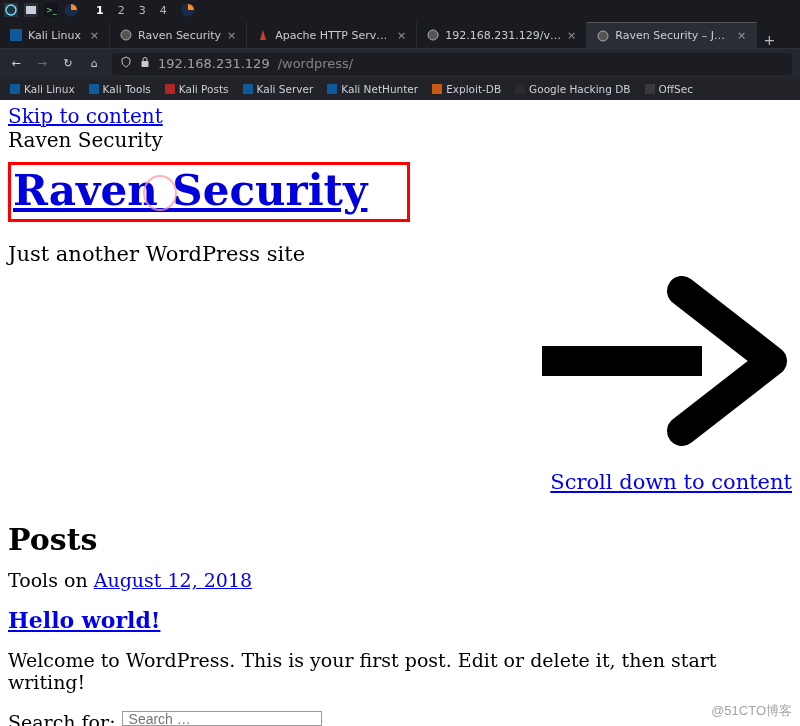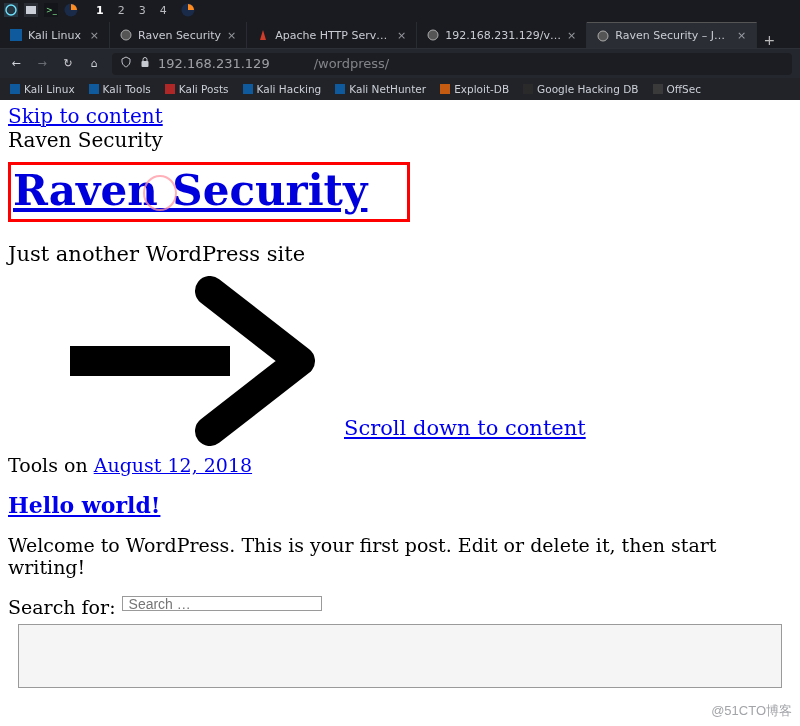--- a/index.html
+++ b/index.html
@@ -74,21 +74,21 @@
     background:#1c1d22;
     border-radius:4px;
     display:flex;
     align-items:center;
     padding:0 8px;
     gap:8px;
     color:#d4d6dc;
     font-size:13px;
   }
   .urlbar .proto { opacity:.7; }
-  .urlbar .path { opacity:.55;margin-left:36px; }
+  .urlbar .path { opacity:.55; }
   .bookmarks {
     height:22px;
     display:flex;
     align-items:center;
     gap:14px;
     padding:0 10px;
     background:#212329;
     font-size:10.5px;
     color:#cdd0d7;
   }
@@ -119,20 +119,21 @@
     border:2px solid rgba(255,150,160,.75);
     border-radius:50%;
     pointer-events:none;
   }
   .tagline { margin:20px 0 10px 0; font-size:21px; }
   .arrow-block {
     display:flex;
     align-items:flex-end;
     gap:24px;
     margin:4px 0 4px 52px;
+    flex-direction:column;
   }
   .arrow-svg { width:260px; height:170px; }
   .scroll-link { font-size:21px; margin-bottom:6px; }
   h2.posts-h { margin:22px 0 12px 0; font-size:30px; font-weight:bold; }
   .posted { font-size:19px; margin:8px 0 16px 0; }
   h3.post-title { margin:0 0 16px 0; font-size:22px; font-weight:bold; }
   h3.post-title a { color:#0000ee;text-align:center; }
   .excerpt { font-size:19px; margin:0 0 18px 0;}
   .search-row { font-size:19px; display:flex; gap:6px;}
   .search-row input {
@@ -275,21 +276,21 @@
     <span class="bm">
         <span class="bm-icon"><svg viewBox="0 0 10 10">
             <rect width="10" height="10" fill="#b02727"></rect>
           </svg></span>
         <span>Kali Posts</span>
       </span>
     <span class="bm">
         <span class="bm-icon"><svg viewBox="0 0 10 10">
             <rect width="10" height="10" fill="#0e5a9c"></rect>
           </svg></span>
-        <span>Kali Hacking</span>
+        <span>Kali Server</span>
       </span>
     <span class="bm">
         <span class="bm-icon"><svg viewBox="0 0 10 10">
             <rect width="10" height="10" fill="#0e5a9c"></rect>
           </svg></span>
         <span>Kali NetHunter</span>
       </span>
     <span class="bm">
         <span class="bm-icon"><svg viewBox="0 0 10 10">
             <rect width="10" height="10" fill="#c55a11"></rect>
@@ -325,20 +326,21 @@
   <div class="tagline">Just another WordPress site</div>
 
   <div class="arrow-block">
     <svg class="arrow-svg" viewBox="0 0 260 170">
       <path d="M10 85 L170 85" stroke="#000" stroke-width="30" stroke-linecap="butt"></path>
       <path d="M150 15 L240 85 L150 155" fill="none" stroke="#000" stroke-width="30" stroke-linecap="round" stroke-linejoin="round"></path>
     </svg>
     <a href="#" class="scroll-link">Scroll down to content</a>
   </div>
 
+  <h2 class="posts-h">Posts</h2>
 
   <div class="posted">
     <span>Tools on </span><a href="#">August 12, 2018</a>
   </div>
 
   <h3 class="post-title">
     <a href="#">Hello world!</a>
   </h3>
 
   <div class="excerpt">Welcome to WordPress. This is your first post. Edit or delete it, then start writing!</div>

